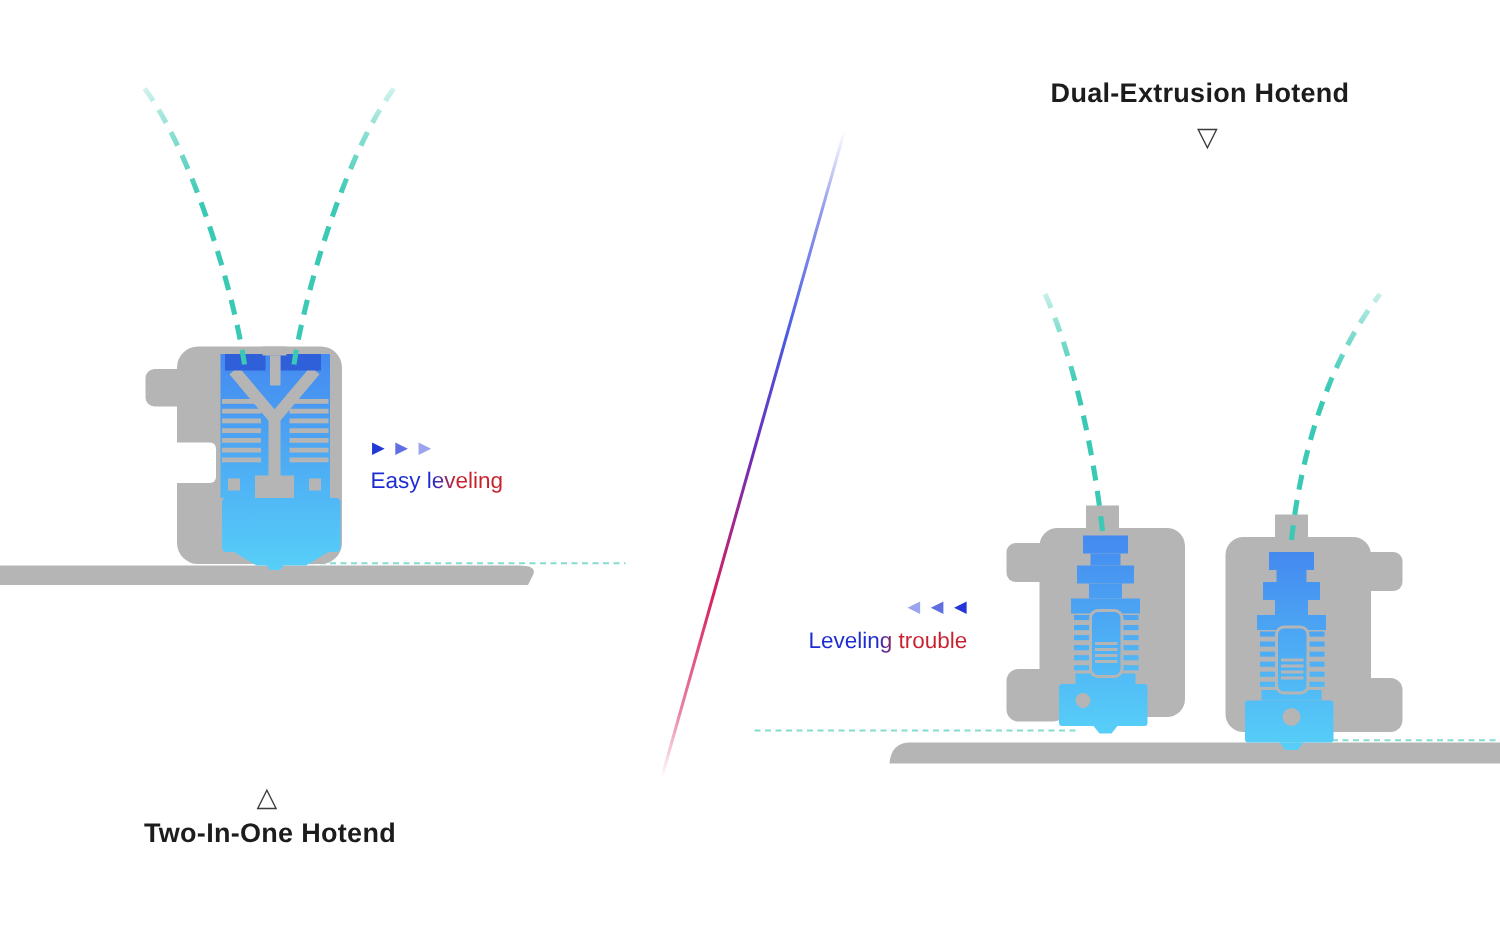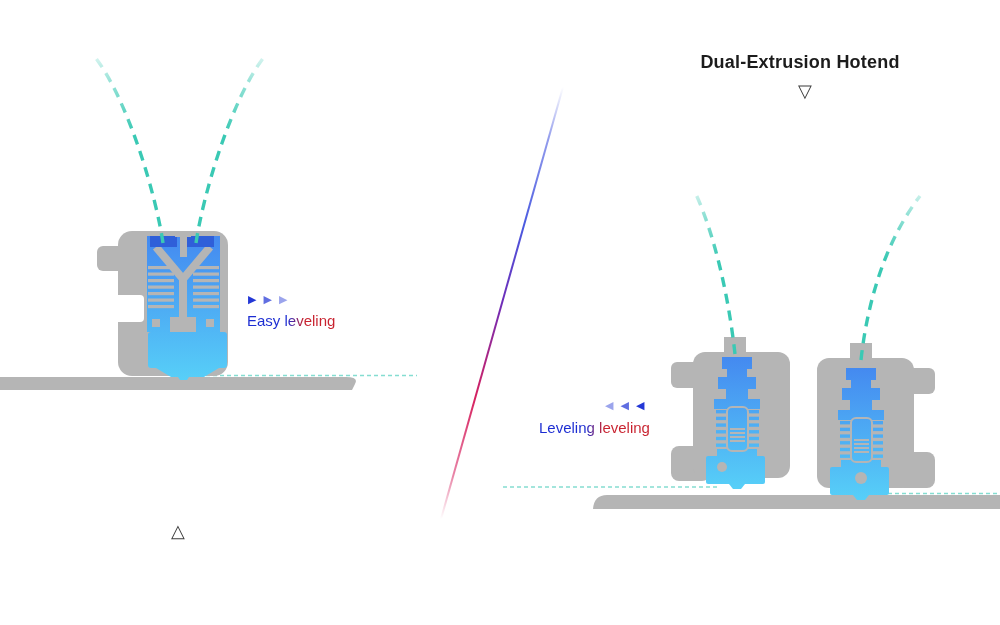--- a/index.html
+++ b/index.html
@@ -214,24 +214,25 @@
   </svg>
 
   <div class="abs title" style="left:600px;top:52px;width:400px">Dual-Extrusion Hotend</div>
   <div class="abs pointer" style="left:780px;top:82px;width:50px">▽</div>
 
   <div class="abs arrow-row to-left" style="left:605px;top:400px">
     <span>◀</span>
     <span>◀</span>
     <span>◀</span>
   </div>
-  <div class="abs grad-label grad-trouble" style="left:539px;top:419px">Leveling leveling</div>
+  <div class="abs grad-label grad-trouble" style="left:539px;top:419px">Leveling trouble</div>
 
   <div class="abs arrow-row to-right" style="left:248px;top:294px">
     <span>▶</span>
     <span>▶</span>
     <span>▶</span>
   </div>
   <div class="abs grad-label grad-easy" style="left:247px;top:312px">Easy leveling</div>
 
   <div class="abs pointer" style="left:153px;top:522px;width:50px">△</div>
+  <div class="abs title" style="left:25px;top:545px;width:310px">Two-In-One Hotend</div>
 
 </div>
 
 </body></html>

